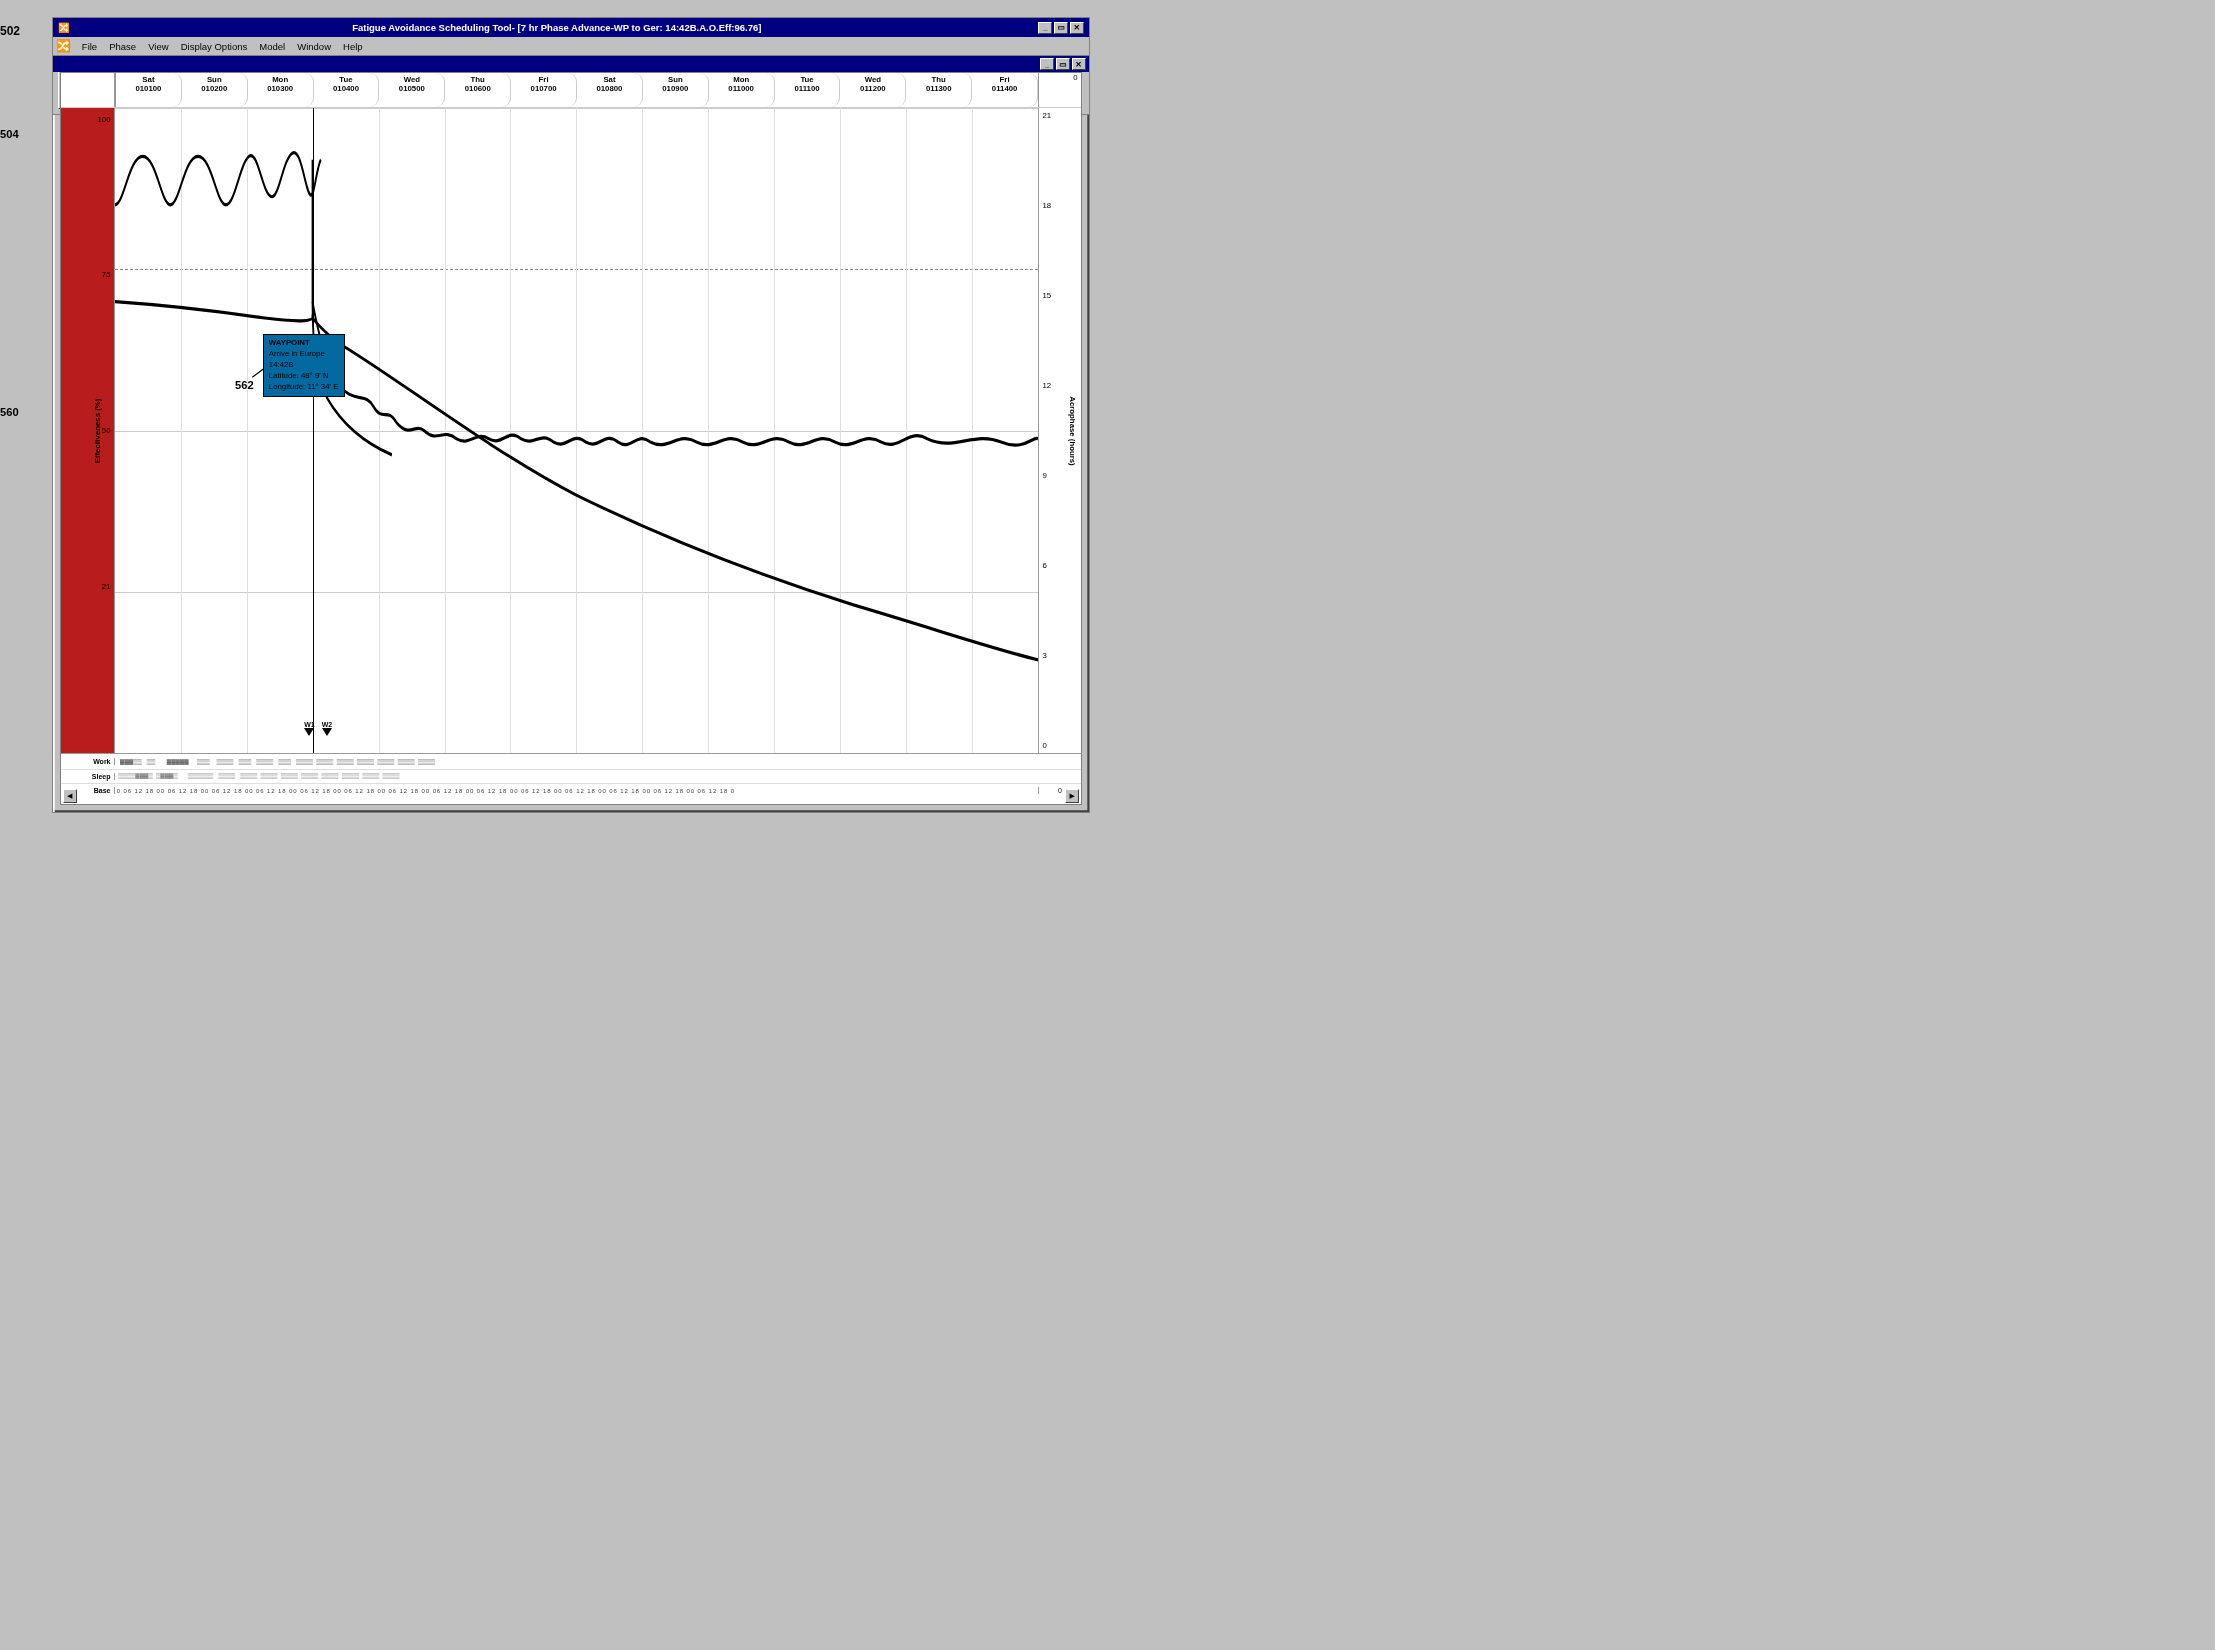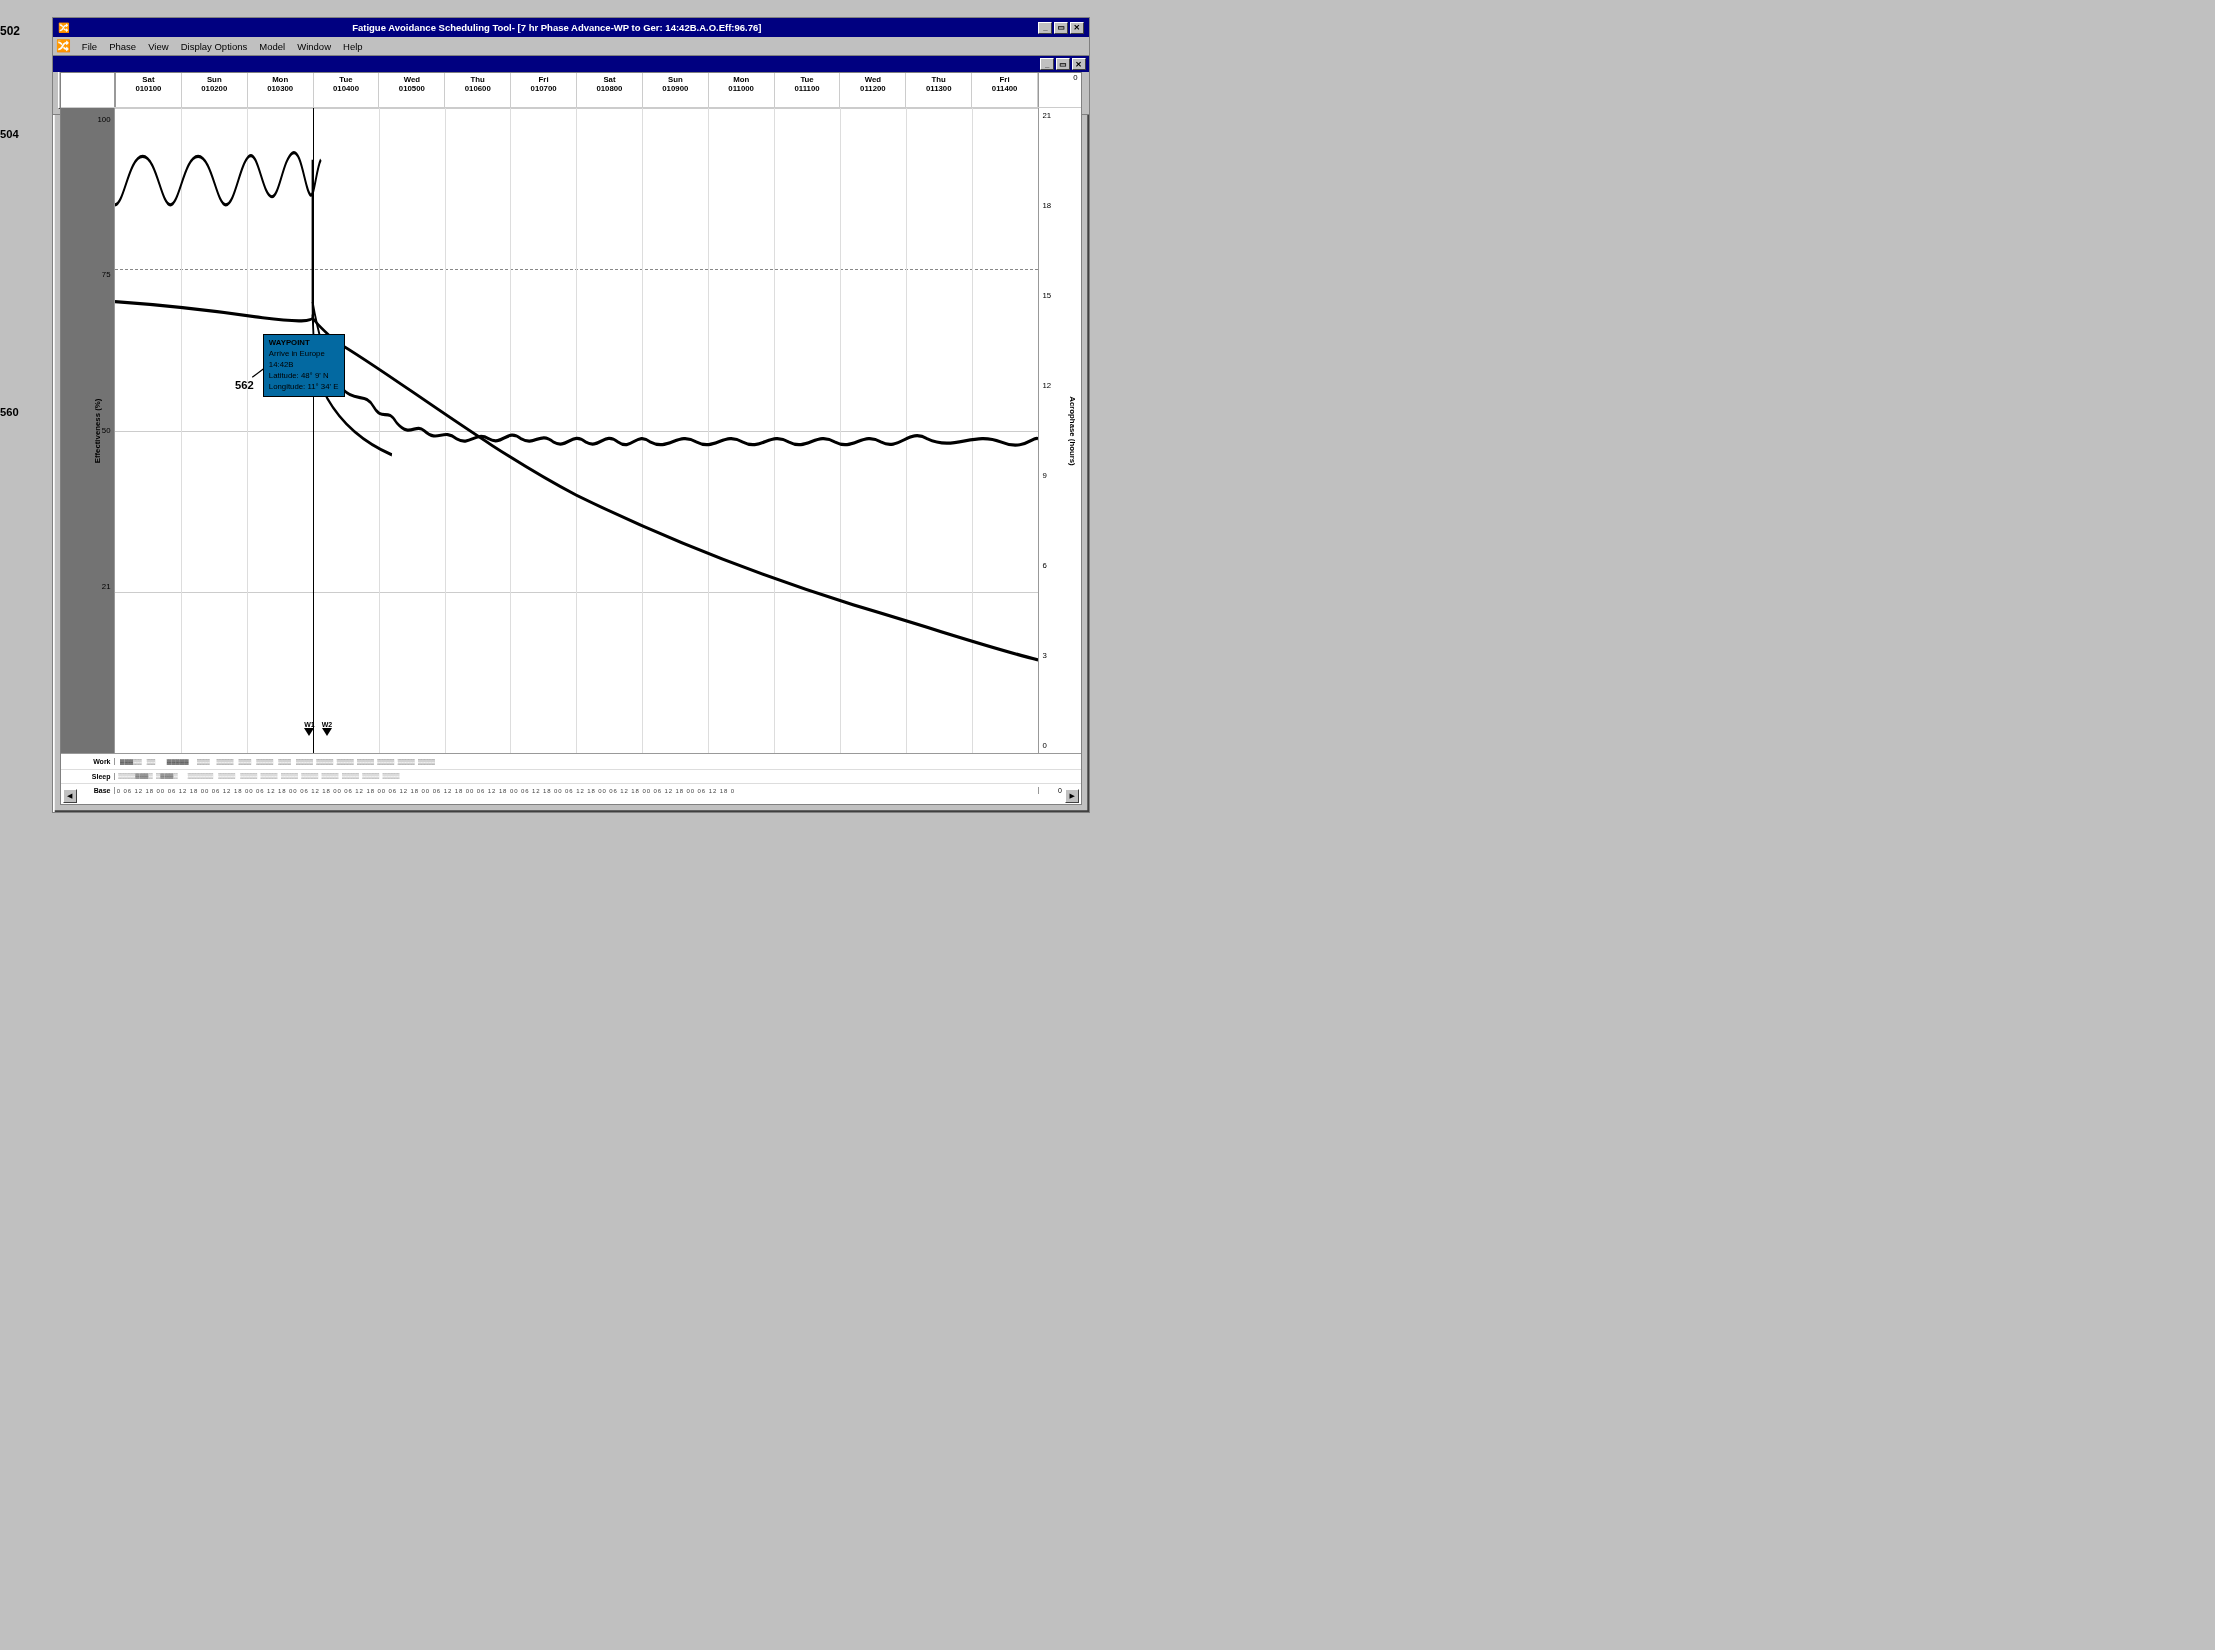--- a/index.html
+++ b/index.html
@@ -203,27 +203,28 @@
 
     .date-col {
       flex: 1;
       border-right: 0.9px solid #ccc;
       padding: 1.7px 3.5px;
       font-size: 7.8px;
       font-weight: bold;
       display: flex;
       flex-direction: column;
       align-items: center;
+      border-radius: 9px;
     }
 
     .y-axis {
       width: 52px;
       position: relative;
       border-right: 0.9px solid #999;
-      background: #737373;
+      background: #b91c1c;
     }
 
     .chart-plot {
       flex: 1;
       position: relative;
       background: white;
       overflow: hidden;
     }
 
     .waypoint-label {

